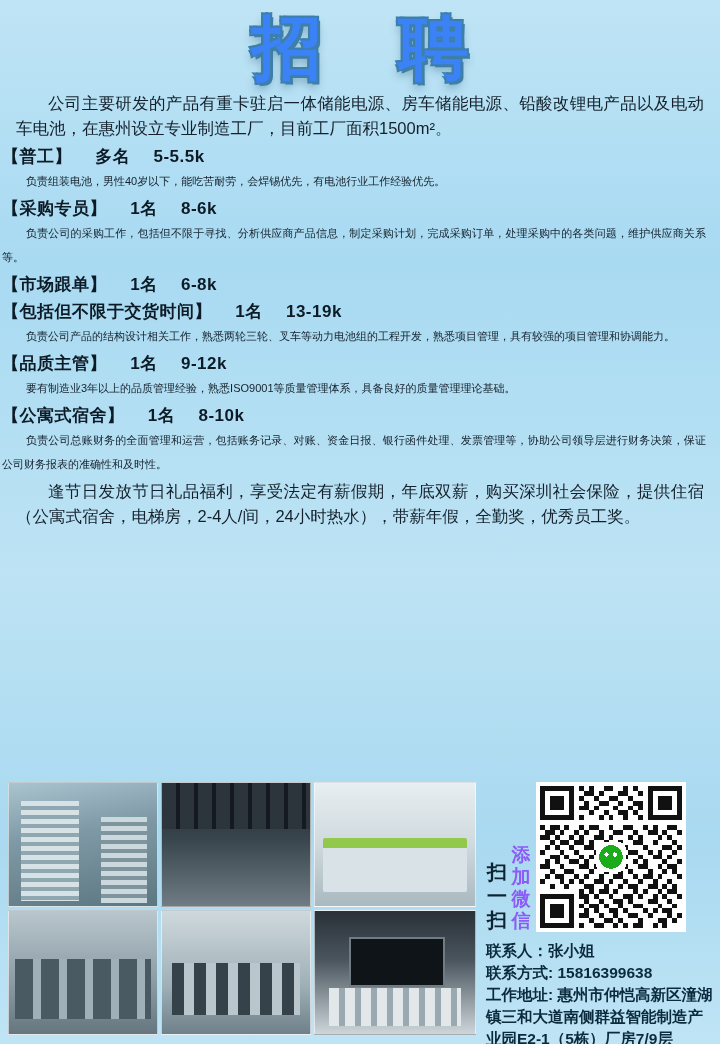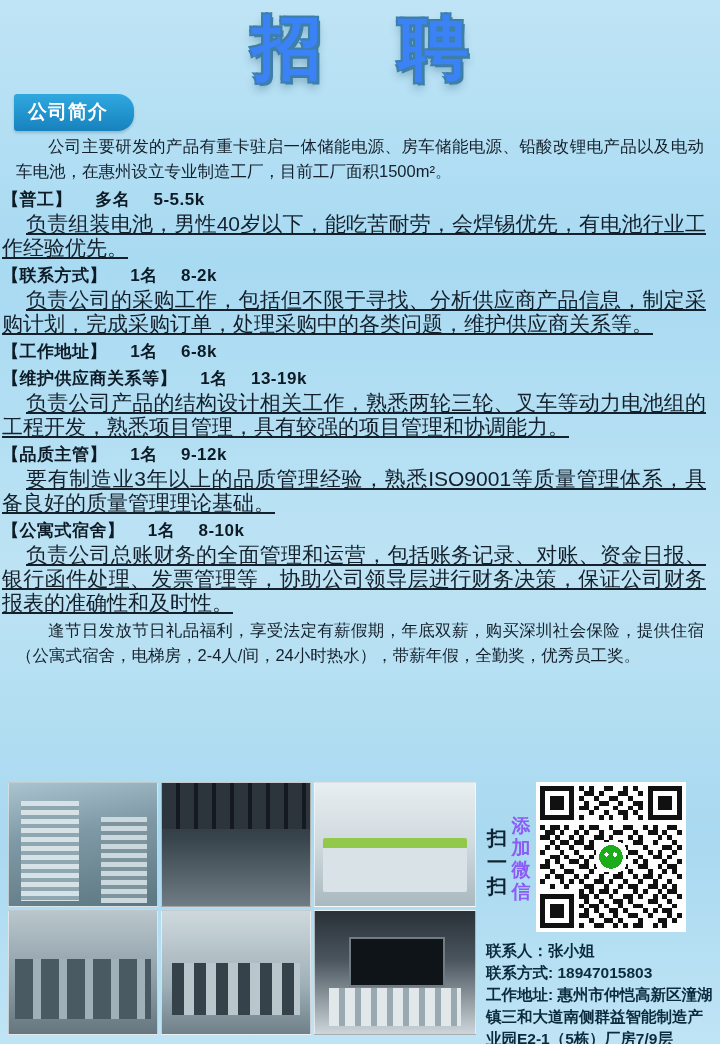--- a/index.html
+++ b/index.html
@@ -47,21 +47,21 @@
     color:#14202b;font-size:16.5px;line-height:25px;
     margin:3px 16px 0 16px;text-align:justify;
   }
   .indent{text-indent:32px;}
 
   
   .job{margin:4px 14px 0 2px;}
   .job-title{font-size:17px;font-weight:bold;color:#0d1b26;letter-spacing:.5px;}
   .job-title .cnt{font-weight:bold;padding-left:18px;}
   .job-title .pay{font-weight:bold;padding-left:18px;}
-  .job-desc{font-size:21px;line-height:24px;color:#14202b;text-indent:24px;text-align:justify;margin-top:1px;text-decoration:underline;}
+  .job-desc{font-size:11px;line-height:24px;color:#14202b;text-indent:24px;text-align:justify;margin-top:1px;}
 
   
   .photos{position:absolute;left:8px;top:782px;width:470px;height:254px;
     display:grid;grid-template-columns:150px 150px 162px;grid-template-rows:125px 125px;gap:3px;}
   .ph{position:relative;overflow:hidden;border:1px solid rgba(255,255,255,.6);}
   .ph.p1{background:linear-gradient(170deg,#a9c4cf 0%,#7f9aa6 40%,#5d7781 100%);}
   .ph.p1:after{content:"";position:absolute;left:12px;top:18px;width:58px;height:100px;
     background:repeating-linear-gradient(180deg,#d7e2e6 0 5px,#8fa7b0 5px 9px);}
   .ph.p1:before{content:"";position:absolute;right:10px;top:34px;width:46px;height:86px;
     background:repeating-linear-gradient(180deg,#cbd8dd 0 5px,#7e959e 5px 9px);}
@@ -78,21 +78,21 @@
   .ph.p5:after{content:"";position:absolute;left:10px;top:52px;right:10px;height:52px;
     background:repeating-linear-gradient(90deg,#36424a 0 12px,#b9c6cb 12px 22px);}
   .ph.p6{background:linear-gradient(180deg,#2a3138 0%,#4a555e 40%,#cdd6da 100%);}
   .ph.p6:after{content:"";position:absolute;left:34px;top:26px;width:92px;height:46px;
     background:#0f1418;border:2px solid #707c84;}
   .ph.p6:before{content:"";position:absolute;left:14px;bottom:8px;right:14px;height:38px;
     background:repeating-linear-gradient(90deg,#e2e8ea 0 10px,#9aa8b0 10px 16px);}
 
   
   .right-col{position:absolute;left:486px;top:782px;width:228px;}
-  .qr-row{display:flex;align-items:center;}
+  .qr-row{display:flex;align-items:flex-end;}
   .scan-vert{
     font-size:20px;font-weight:bold;color:#0f2430;line-height:24px;width:22px;
     margin-top:10px;text-align:center;
   }
   .add-vert{
     font-size:19px;font-weight:bold;color:#8b5cf6;line-height:22px;width:22px;
     margin:4px 4px 0 2px;text-align:center;
   }
   .qr{
     width:150px;height:150px;background:#fff;padding:4px;box-sizing:border-box;position:relative;
@@ -106,55 +106,52 @@
 </style>
 </head>
 <body>
 
 <div class="poster">
 
   <div class="title-wrap">
     <div class="title">招  聘</div>
   </div>
 
-  <div class="sec-wrap">
-    <span class="sec-head">公司简介</span>
-  </div>
   <div class="body-txt indent">公司主要研发的产品有重卡驻启一体储能电源、房车储能电源、铅酸改锂电产品以及电动车电池，在惠州设立专业制造工厂，目前工厂面积1500m²。</div>
 
 
   <div class="job">
     <div class="job-title">
       <span>【普工】</span>
       <span class="cnt">多名</span>
       <span class="pay">5-5.5k</span>
     </div>
     <div class="job-desc">负责组装电池，男性40岁以下，能吃苦耐劳，会焊锡优先，有电池行业工作经验优先。</div>
   </div>
 
   <div class="job">
     <div class="job-title">
-      <span>【联系方式】</span>
+      <span>【采购专员】</span>
       <span class="cnt">1名</span>
-      <span class="pay">8-2k</span>
+      <span class="pay">8-6k</span>
     </div>
     <div class="job-desc">负责公司的采购工作，包括但不限于寻找、分析供应商产品信息，制定采购计划，完成采购订单，处理采购中的各类问题，维护供应商关系等。</div>
   </div>
 
   <div class="job">
     <div class="job-title">
-      <span>【工作地址】</span>
+      <span>【市场跟单】</span>
       <span class="cnt">1名</span>
       <span class="pay">6-8k</span>
     </div>
   </div>
 
   <div class="job">
     <div class="job-title">
-      <span>【维护供应商关系等】</span>
+      <span>【包括但不限于交货时间】</span>
       <span class="cnt">1名</span>
       <span class="pay">13-19k</span>
     </div>
     <div class="job-desc">负责公司产品的结构设计相关工作，熟悉两轮三轮、叉车等动力电池组的工程开发，熟悉项目管理，具有较强的项目管理和协调能力。</div>
   </div>
 
   <div class="job">
     <div class="job-title">
       <span>【品质主管】</span>
       <span class="cnt">1名</span>
@@ -421,18 +418,18 @@
           <rect x="11.5" y="11.5" width="6" height="6" rx="1.2" fill="#ffffff"></rect>
           <circle cx="14.5" cy="14.5" r="2.4" fill="#1aad19"></circle>
           <circle cx="13.6" cy="14" r="0.45" fill="#ffffff"></circle>
           <circle cx="15.3" cy="14" r="0.45" fill="#ffffff"></circle>
         </svg>
       </div>
     </div>
 
     <div class="contact">
       <div>联系人：张小姐</div>
-      <div>联系方式: 18947015803</div>
+      <div>联系方式: 15816399638</div>
       <div>工作地址: 惠州市仲恺高新区潼湖镇三和大道南侧群益智能制造产业园E2-1（5栋）厂房7/9层</div>
     </div>
   </div>
 
 </div>
 
 </body></html>

